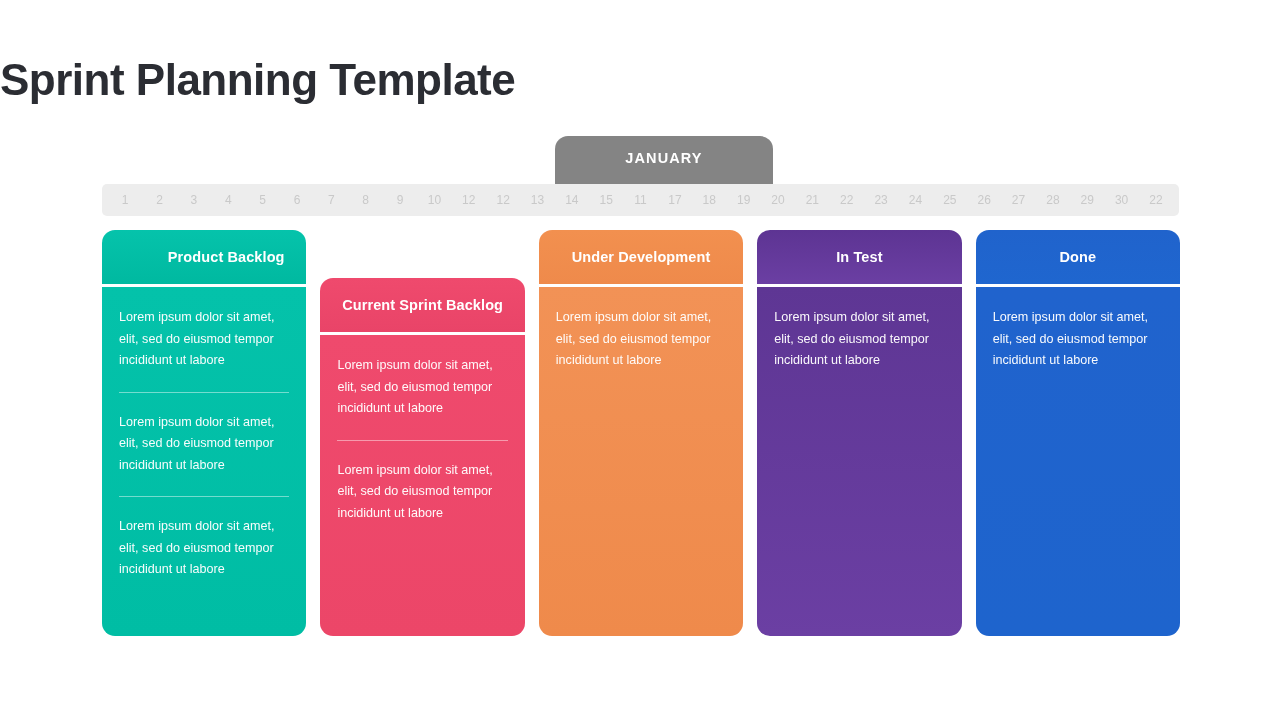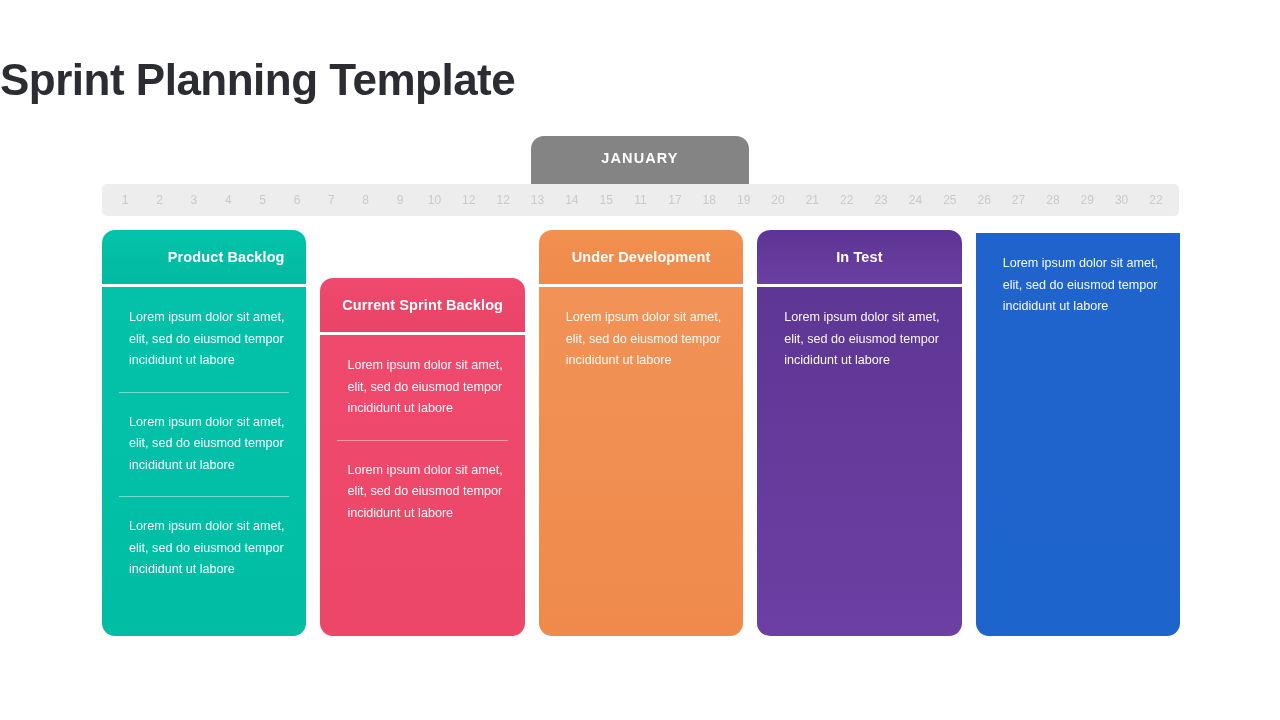--- a/index.html
+++ b/index.html
@@ -27,21 +27,21 @@
     letter-spacing: -0.5px;
     color: #2b2d33;
     line-height: 56px;
     white-space: nowrap;
   }
 
   
   .month-tab {
     position: absolute;
     top: 136px;
-    left: 531px;
+    left: 555px;
     width: 218px;
     height: 48px;
     background: #848484;
     border-radius: 13px 13px 0 0;
     color: #ffffff;
     font-size: 14.5px;
     font-weight: bold;
     letter-spacing: 1.1px;
     display: flex;
     align-items: center;
@@ -108,21 +108,20 @@
     border-radius: 0 0 13px 13px;
     padding: 20px 17px 16px 17px;
     box-sizing: border-box;
     overflow: hidden;
   }
   .card-text {
     color: #ffffff;
     font-size: 12.6px;
     line-height: 21.5px;
     opacity: 0.97;
-    margin-left: 10px;
   }
   .card-divider {
     height: 1px;
     background: rgba(255, 255, 255, 0.45);
     margin: 20px 0 19px 0;
     border: 0;
   }
 
   
   .theme-teal   .col-header { background: linear-gradient(180deg, #05c3ab 0%, #00b9a0 100%); padding-left: 44px; }
@@ -212,17 +211,20 @@
     </div>
     <div class="column theme-purple">
       <div class="col-header">
         <span>In Test</span>
       </div>
       <div class="col-body">
         <div class="card-text">Lorem ipsum dolor sit amet, elit, sed do eiusmod tempor incididunt ut labore</div>
       </div>
     </div>
     <div class="column theme-blue">
+      <div class="col-header">
+        <span>Done</span>
+      </div>
       <div class="col-body">
         <div class="card-text">Lorem ipsum dolor sit amet, elit, sed do eiusmod tempor incididunt ut labore</div>
       </div>
     </div>
   </div>
 
 </body></html>

